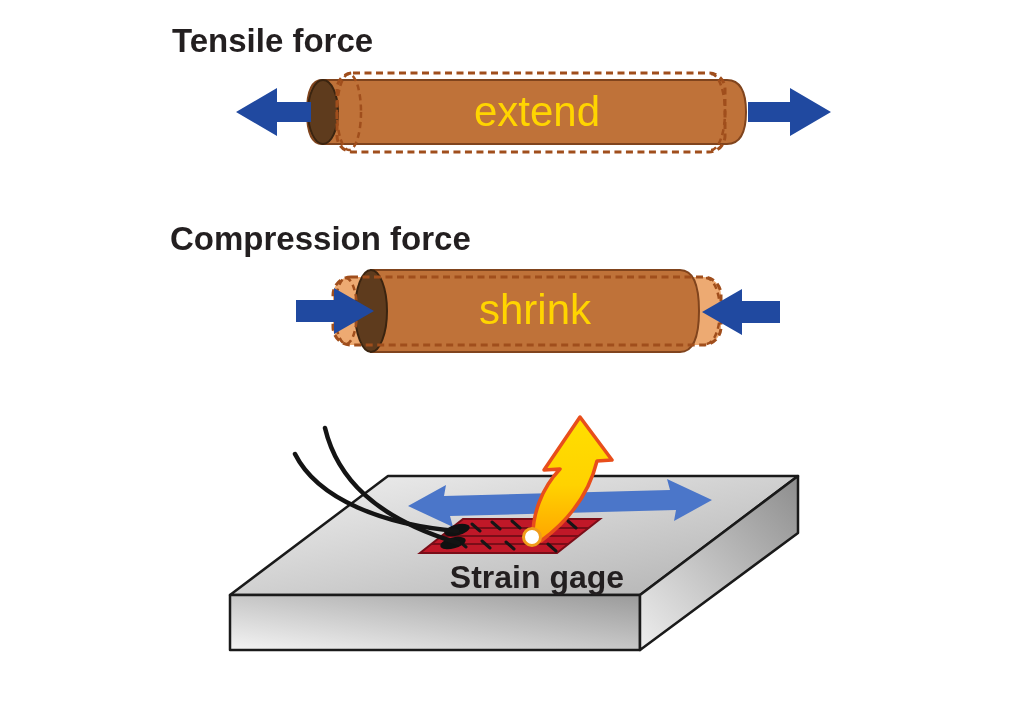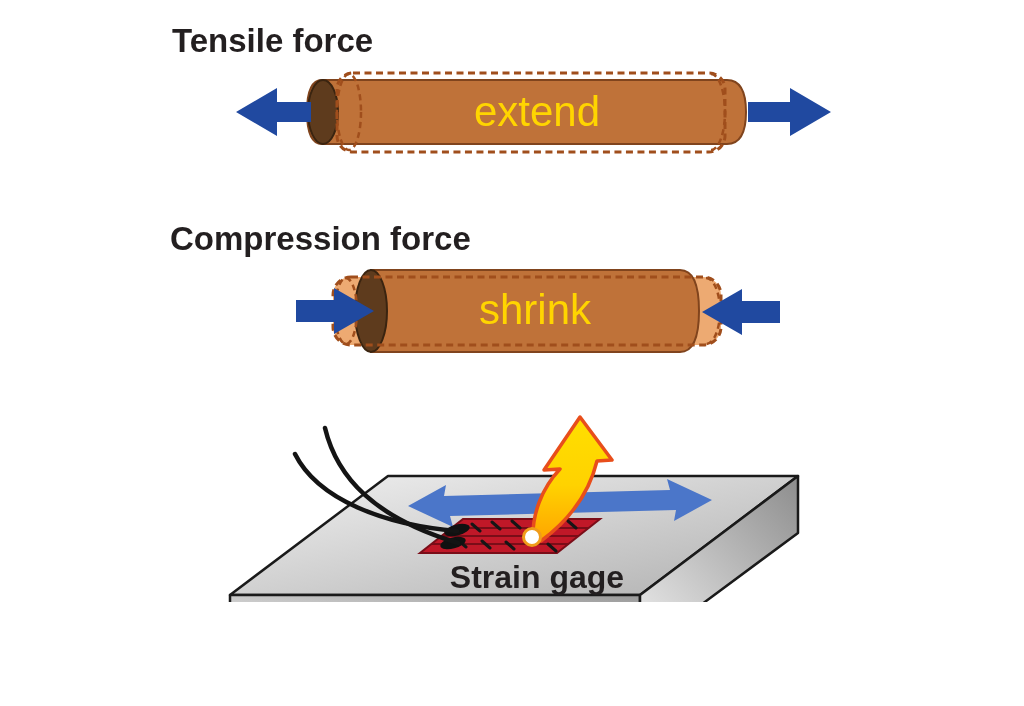--- a/index.html
+++ b/index.html
@@ -1,16 +1,16 @@
 <!DOCTYPE html>
 <html><head>
 <meta charset="utf-8">
 <style>
   html,body{margin:0;padding:0;background:#ffffff;}
-  .stage{position:relative;width:1024px;height:602px;background:#ffffff;overflow:hidden;}
+  .stage{position:relative;width:1024px;height:706px;background:#ffffff;overflow:hidden;}
   svg{display:block;}
   text{font-family:"Liberation Sans","DejaVu Sans",sans-serif;}
   .section-title{font-size:33px;font-weight:bold;}
   .deform-label{font-size:42px;font-weight:normal;}
   .gage-label{font-size:32px;font-weight:600;}
 </style>
 </head>
 <body>
 
 <div class="stage">

